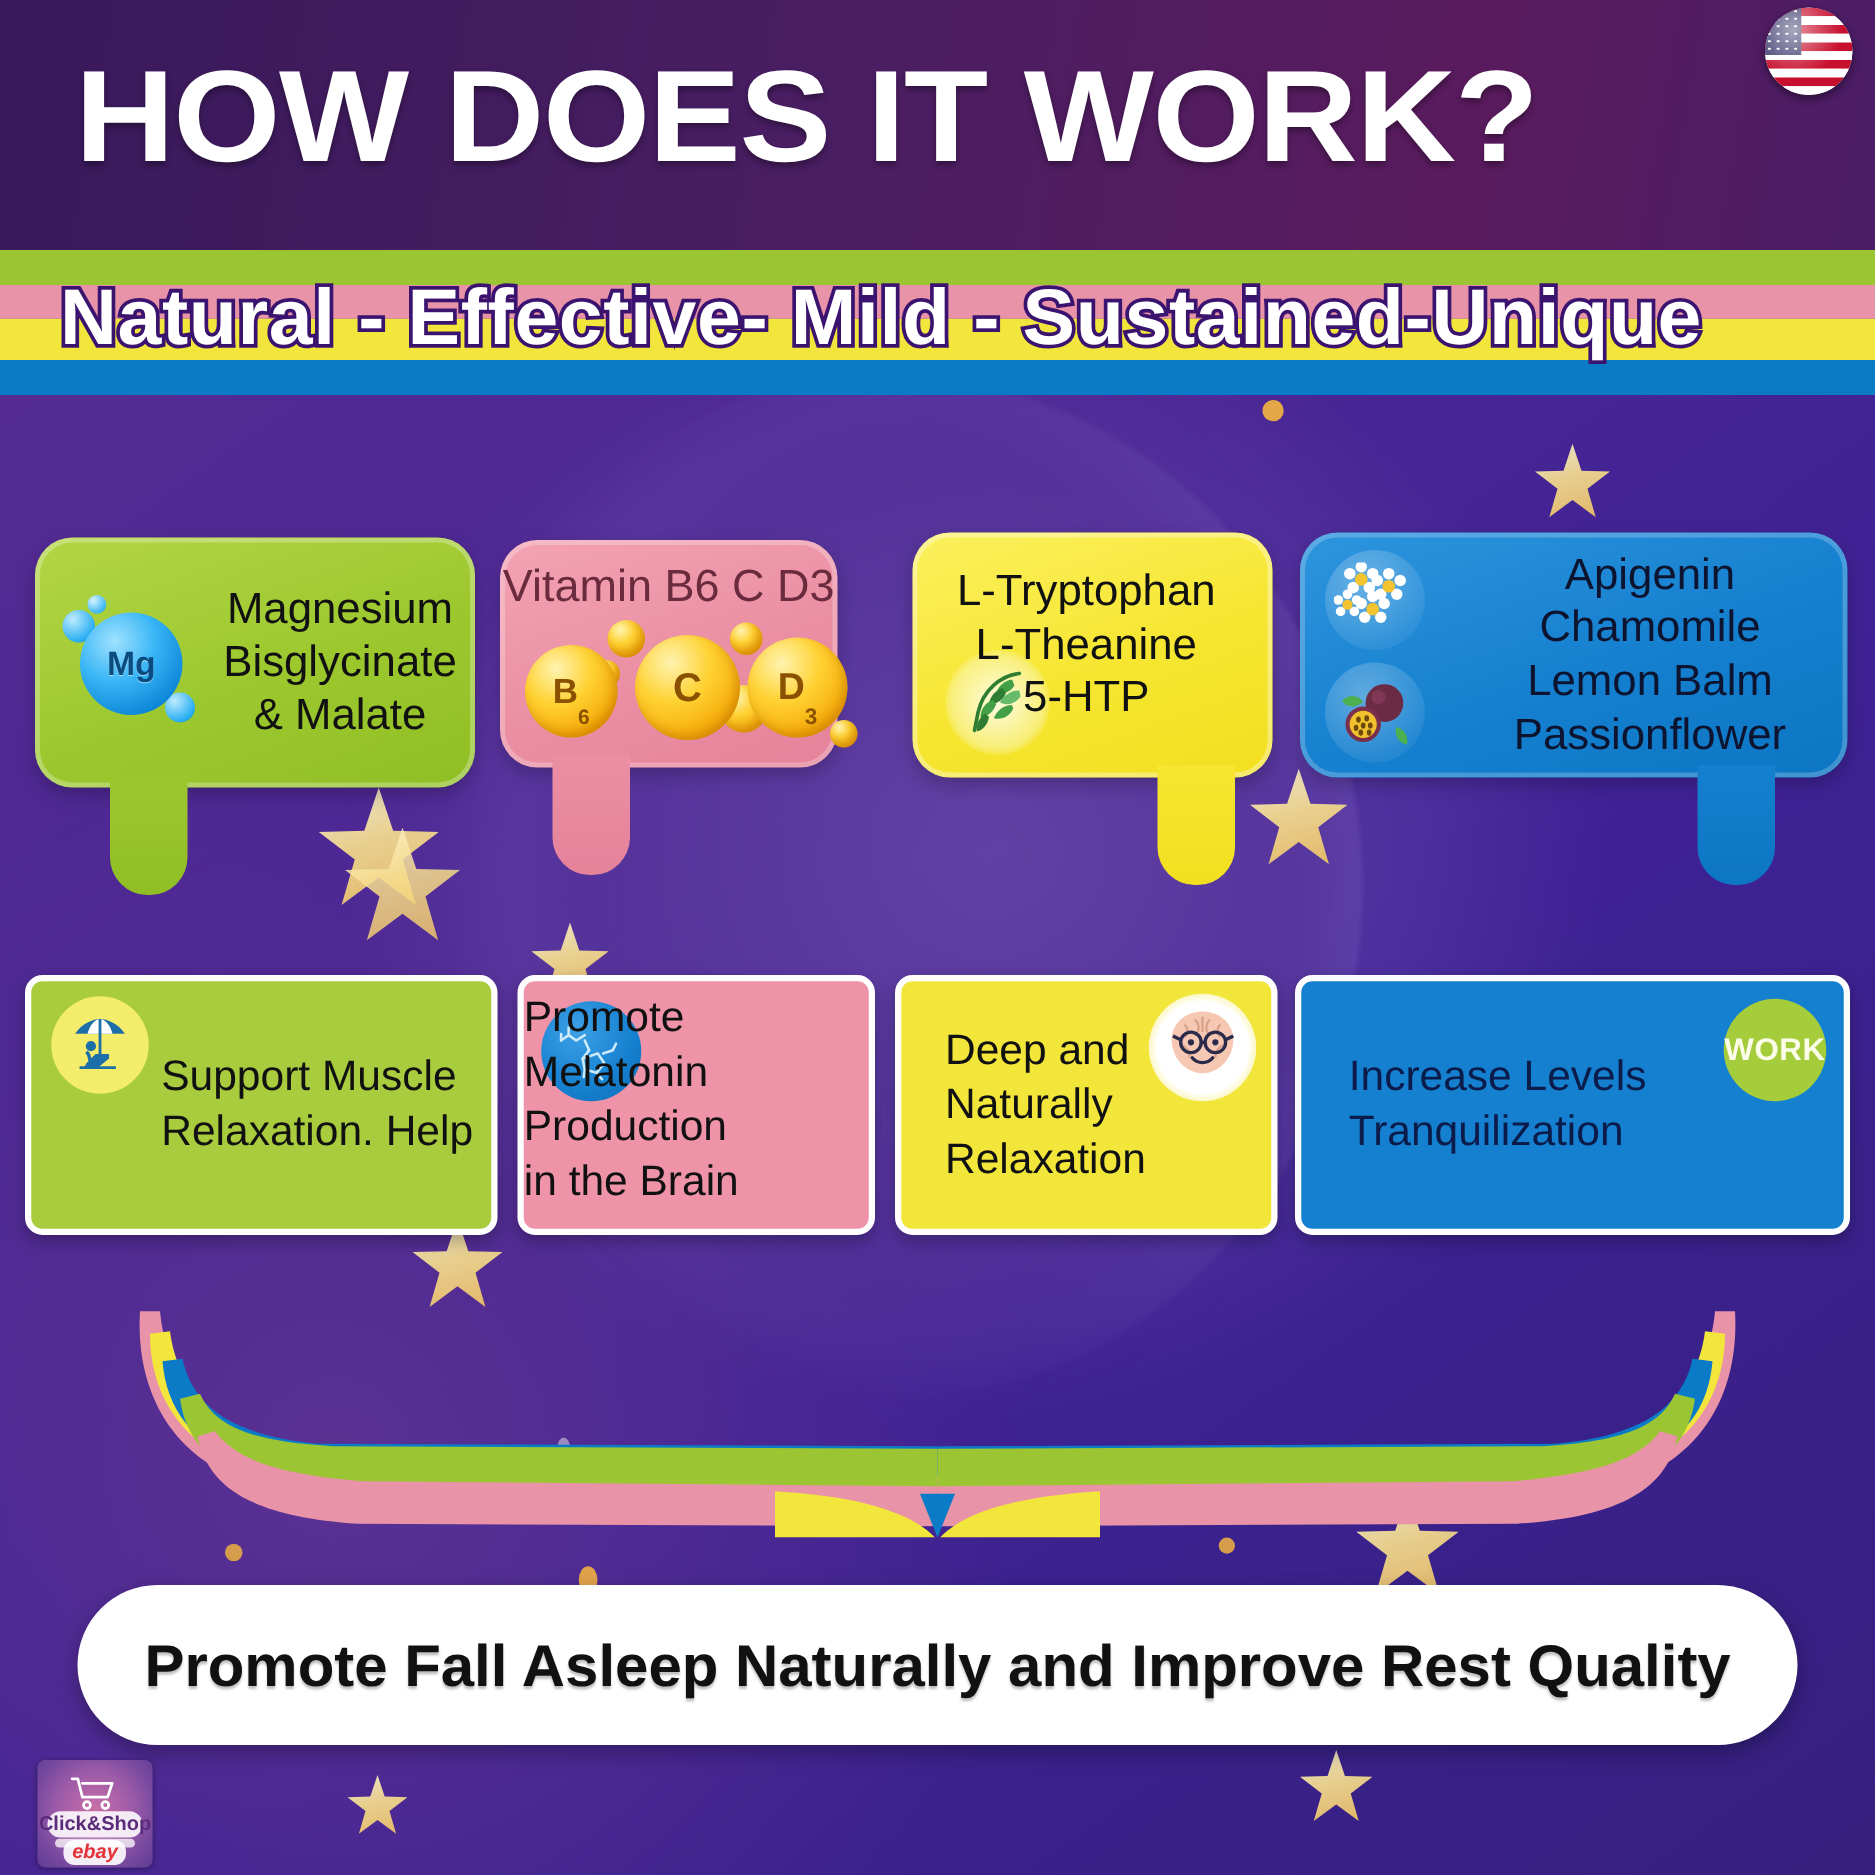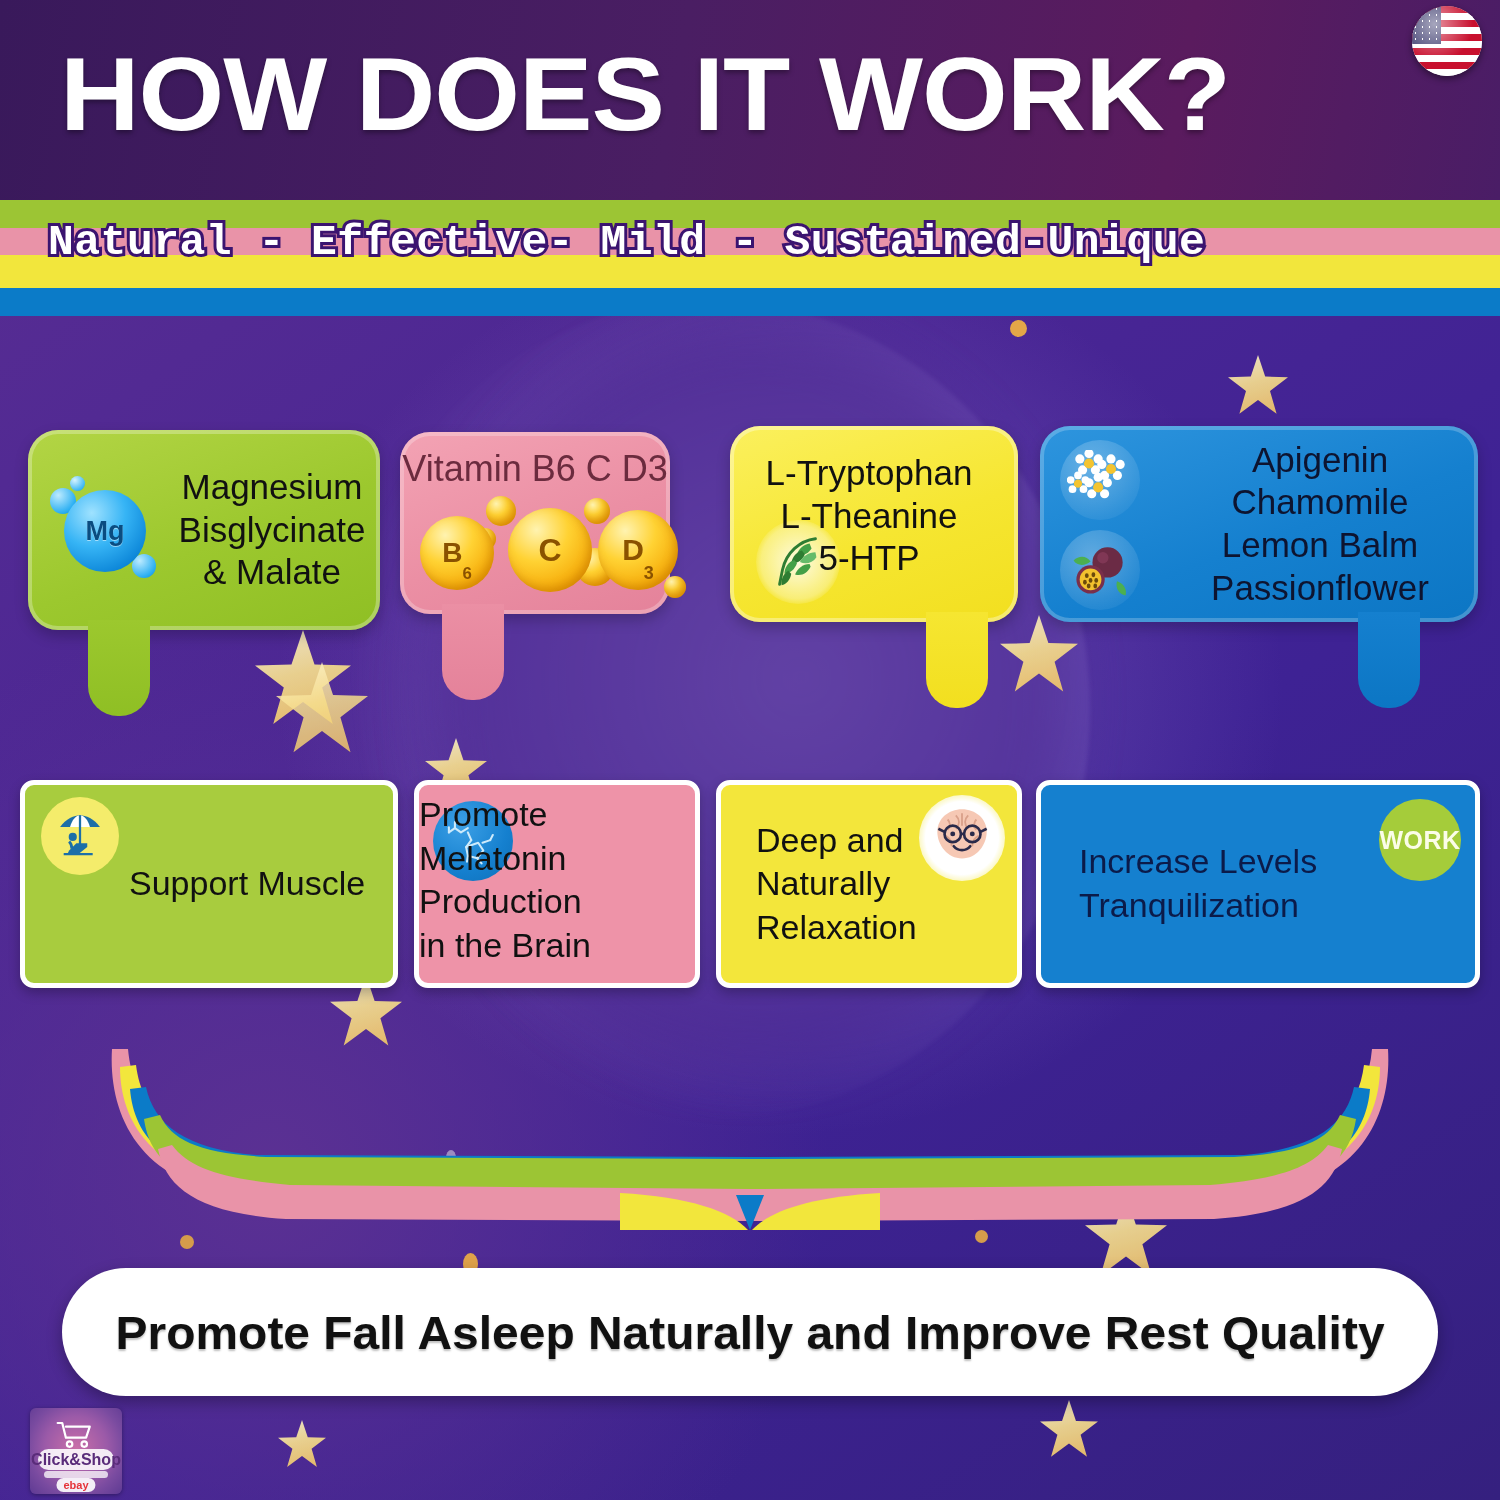--- a/index.html
+++ b/index.html
@@ -88,27 +88,26 @@
 
   
   .ribbon { position:absolute; left:0; top:200px; width:1500px; height:116px; }
   .ribbon .band { width:100%; }
   .ribbon .b-green  { height:28px; background:#9CC534; }
   .ribbon .b-pink   { height:27px; background:#E993A8; }
   .ribbon .b-yellow { height:33px; background:#F2E63C; }
   .ribbon .b-blue   { height:28px; background:#0B7BC8; }
   .ribbon-text {
     position:absolute; left:48px; top:18px;
-    font-size:43px; font-weight:bold; color:#ffffff;
+    font-size:63px; font-weight:bold; color:#ffffff;
     white-space:nowrap;
     letter-spacing:.5px;
     -webkit-text-stroke:6px #3B1470;
     paint-order:stroke fill;
     text-shadow:0 0 1px #3B1470;
-    font-family:Liberation Mono, monospace;
   }
 
   
   .star {
     position:absolute;
     background:linear-gradient(165deg,#FBF3CE 0%, #F6DE8E 45%, #EFC263 100%);
     clip-path:polygon(50% 0%, 62% 36%, 100% 37%, 70% 60%, 81% 98%, 50% 75%, 19% 98%, 30% 60%, 0% 37%, 38% 36%);
     opacity:.92;
     filter:drop-shadow(0 2px 3px rgba(0,0,0,.18));
   }
@@ -235,21 +234,21 @@
     display:flex; align-items:center; justify-content:center;
     font-size:16px; font-weight:bold; color:#5A2C7A;
   }
   .logo .bar {
     position:absolute; left:14px; right:14px; top:63px; height:7px; border-radius:4px;
     background:rgba(255,255,255,.75);
   }
   .logo .ebay {
     position:absolute; left:50%; bottom:2px; transform:translateX(-50%);
     background:rgba(255,255,255,.9); border-radius:9px; padding:1px 7px;
-    font-size:11px; font-weight:bold; color:#E53238;text-align:center;
+    font-size:16px; font-weight:bold; font-style:italic; color:#E53238;text-align:center;
   }
 </style>
 </head>
 <body>
 
 <div id="poster">
 
   <div class="moon"></div>
   <div class="moon2"></div>
 
@@ -436,20 +435,21 @@
           <path d="M21 22c2-8 7-13 11-13s9 5 11 13z" fill="#ffffff"></path>
           <path d="M32 9v34" stroke="#1C6FA8" stroke-width="2.5"></path>
           <circle cx="24" cy="33" r="4.5" fill="#1C6FA8"></circle>
           <path d="M18 52h12l10-8v-4H28l-8 8z" fill="#1C6FA8"></path>
           <path d="M20 38c2 2 3 5 3 8" stroke="#1C6FA8" stroke-width="3" fill="none"></path>
           <path d="M14 52h32" stroke="#1C6FA8" stroke-width="2.5"></path>
         </svg>
       </div>
       <div class="card-text" style="margin-left:104px;width:258px;">
         <div>Support Muscle</div>
+        <div>Relaxation. Help</div>
       </div>
     </div>
 
     <div class="card c-2">
       <div class="ico-circle mol-ico">
         <svg width="62" height="56" viewBox="0 0 72 64" aria-hidden="true" fill="none" stroke="#CDEAFB" stroke-width="2.4" stroke-linecap="round" stroke-linejoin="round">
           <path d="M8 22l7-5 7 5 8-5"></path>
           <path d="M8 22v-6"></path>
           <path d="M15 17v-7"></path>
           <path d="M30 22l4 9"></path>

